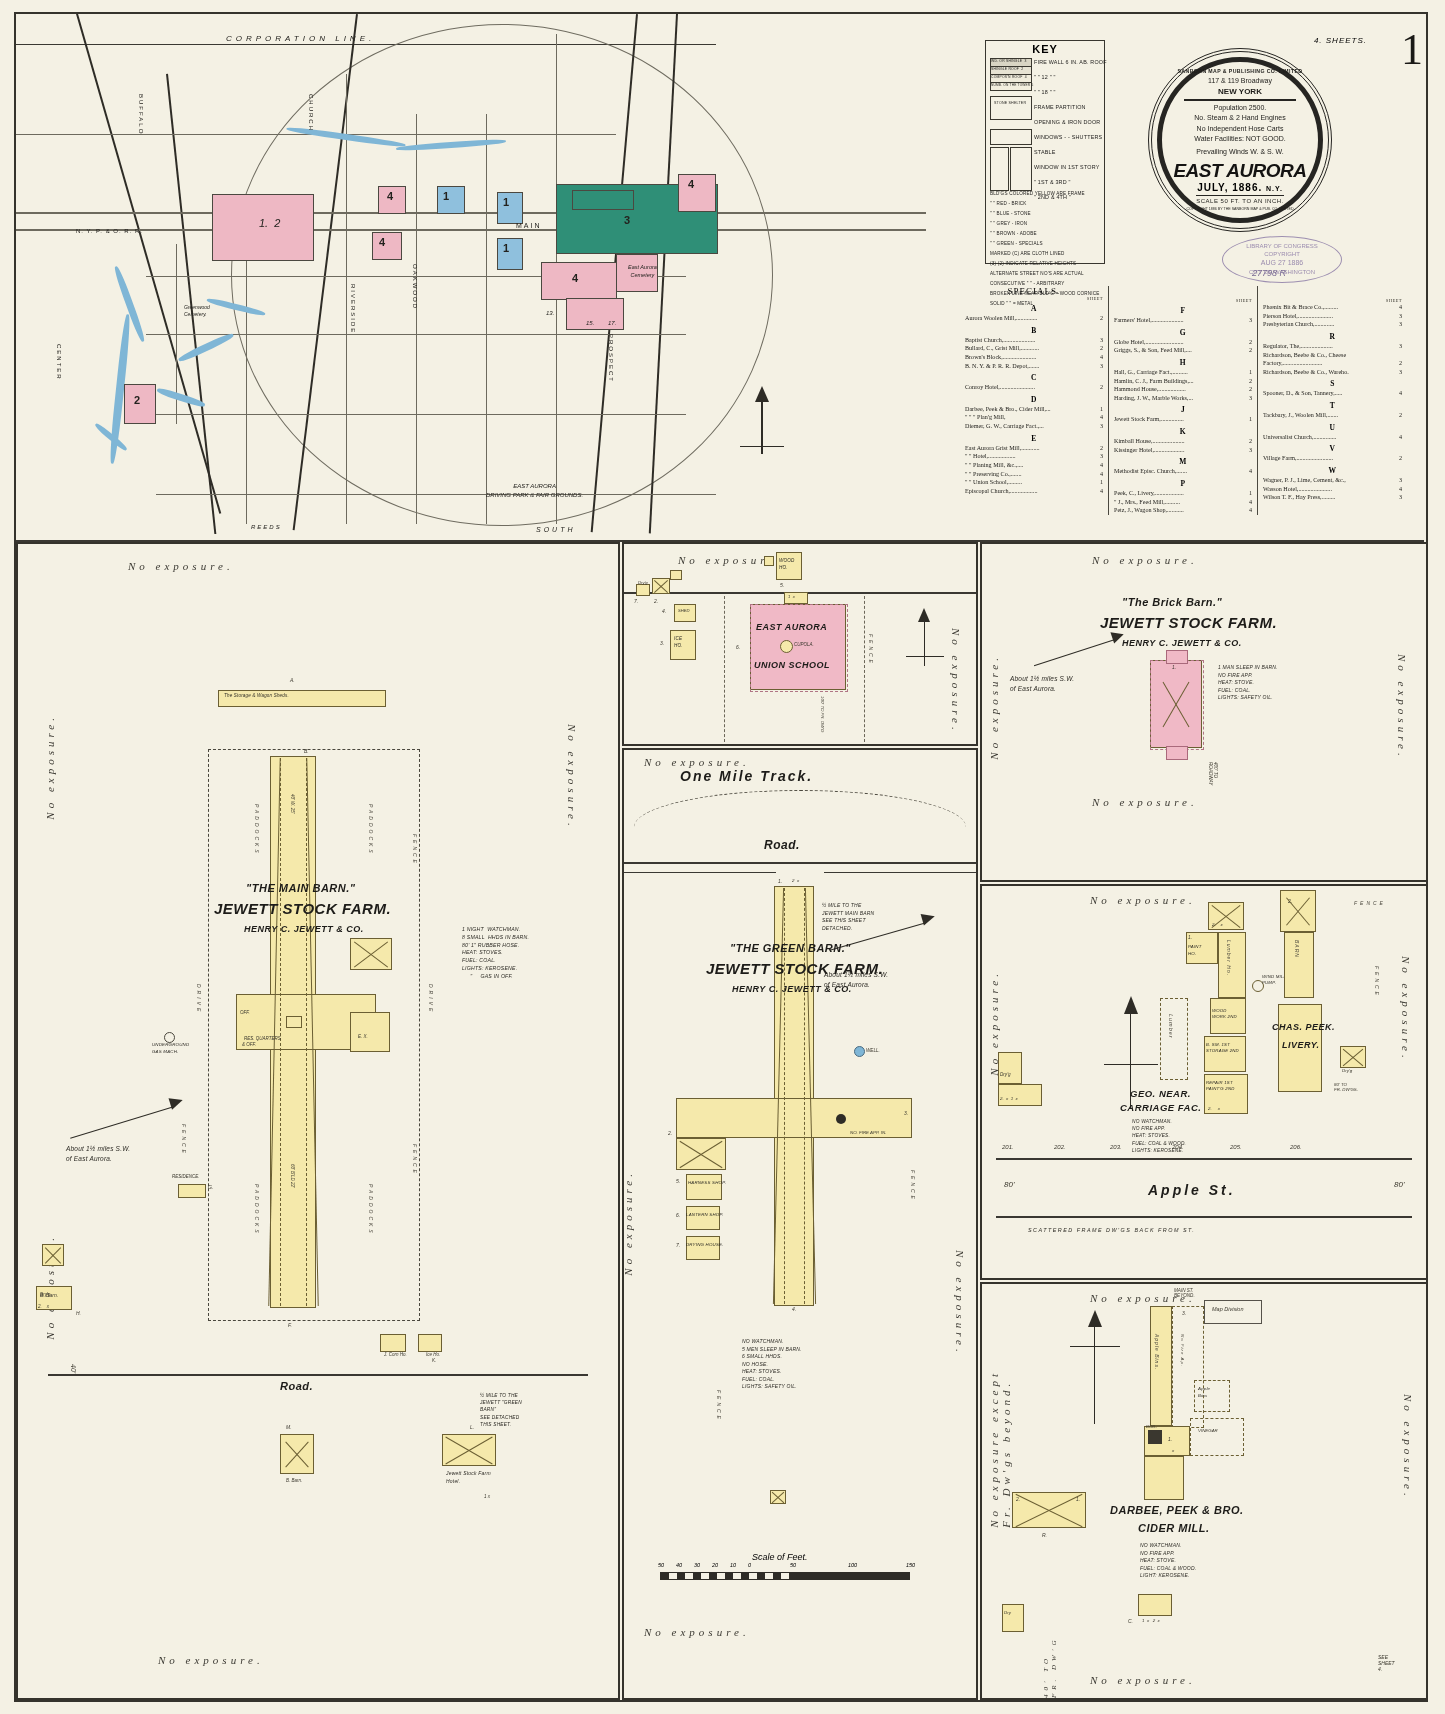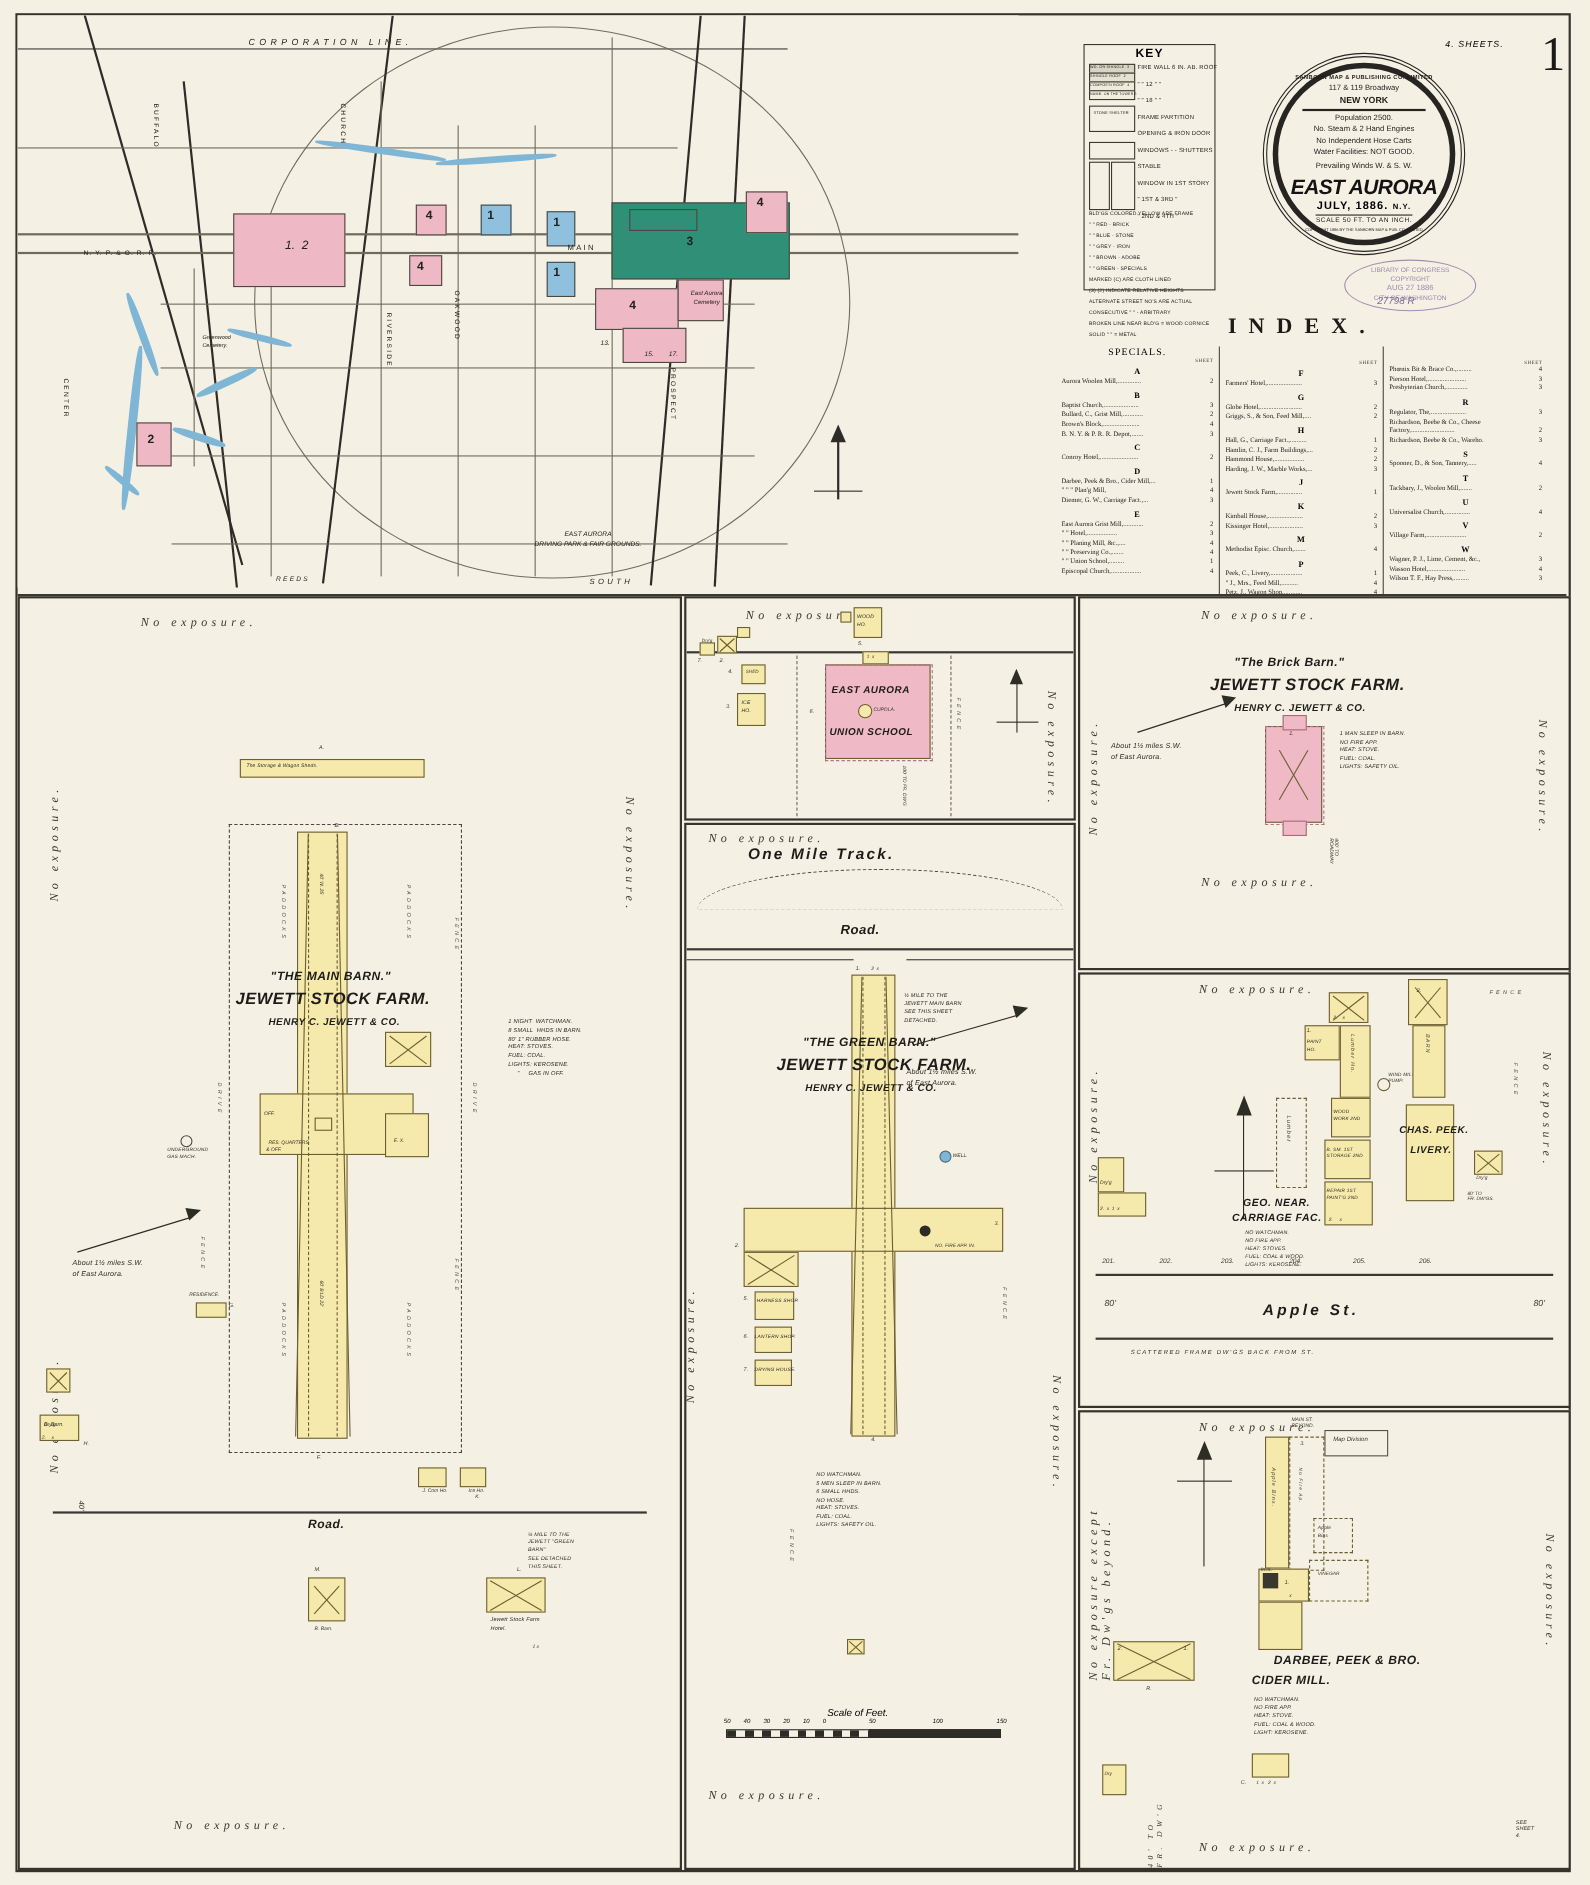--- a/index.html
+++ b/index.html
@@ -243,21 +243,20 @@
 
   <div id="stamp">
     <div>LIBRARY OF CONGRESS</div>
     <div>COPYRIGHT</div>
     <div style="font-size:7px;">AUG 27 1886</div>
     <div>CITY OF WASHINGTON</div>
   </div>
   <div class="lbl" style="left:1252px;top:268px;font-size:9px;color:#7a6b94;font-style:italic;">27798 R</div>
 
   <div id="indexwrap">
-    <div id="indextitle">INDEX.</div>
     <div class="idxcols" id="index-columns">
         <div class="idxcol">
           <div class="idxspecials">SPECIALS.</div>
           <div class="idxsheet">SHEET</div>
           <div class="idxhead">A</div>
           <div class="idxrow">
             <span class="nm">Aurora Woolen Mill,..............</span>
             <span class="pg">2</span>
           </div>
           <div class="idxhead">B</div>
@@ -839,21 +838,21 @@
 
     <div class="bldg y" style="left:162px;top:142px;width:46px;height:30px;"></div>
     <div style="position:absolute;left:208px;top:134px;width:52px;height:36px;border:1.2px dashed #6b5f33;"></div>
     <div class="bnum" style="left:216px;top:144px;font-size:4.4px;">VINEGAR</div>
     <div style="position:absolute;left:166px;top:146px;width:14px;height:14px;background:#3a372f;"></div>
     <div class="bnum" style="left:164px;top:140px;font-size:4.4px;">BOIL.</div>
     <div class="bnum" style="left:186px;top:152px;">1.</div>
     <div class="bnum" style="left:190px;top:164px;font-size:4.4px;">x</div>
     <div class="bldg y" style="left:162px;top:172px;width:40px;height:44px;"></div>
 
-    <div class="sanborn-script" style="position:absolute;left:128px;top:220px;font-size:11px;margin-left:48px;">DARBEE, PEEK &amp; BRO.</div>
+    <div class="sanborn-script" style="position:absolute;left:128px;top:220px;font-size:11px;">DARBEE, PEEK &amp; BRO.</div>
     <div class="sanborn-script" style="position:absolute;left:156px;top:238px;font-size:11px;">CIDER MILL.</div>
     <div class="note" style="left:158px;top:258px;white-space:pre;font-size:5px;">NO WATCHMAN.
 NO FIRE APP.
 HEAT: STOVE.
 FUEL: COAL &amp; WOOD.
 LIGHT: KEROSENE.</div>
 
     <div class="bldg y" style="left:30px;top:208px;width:74px;height:36px;"></div>
     <div class="xcross" style="left:30px;top:208px;width:74px;height:36px;--a:26deg;"></div>
     <div class="bnum" style="left:34px;top:212px;">2.</div>

